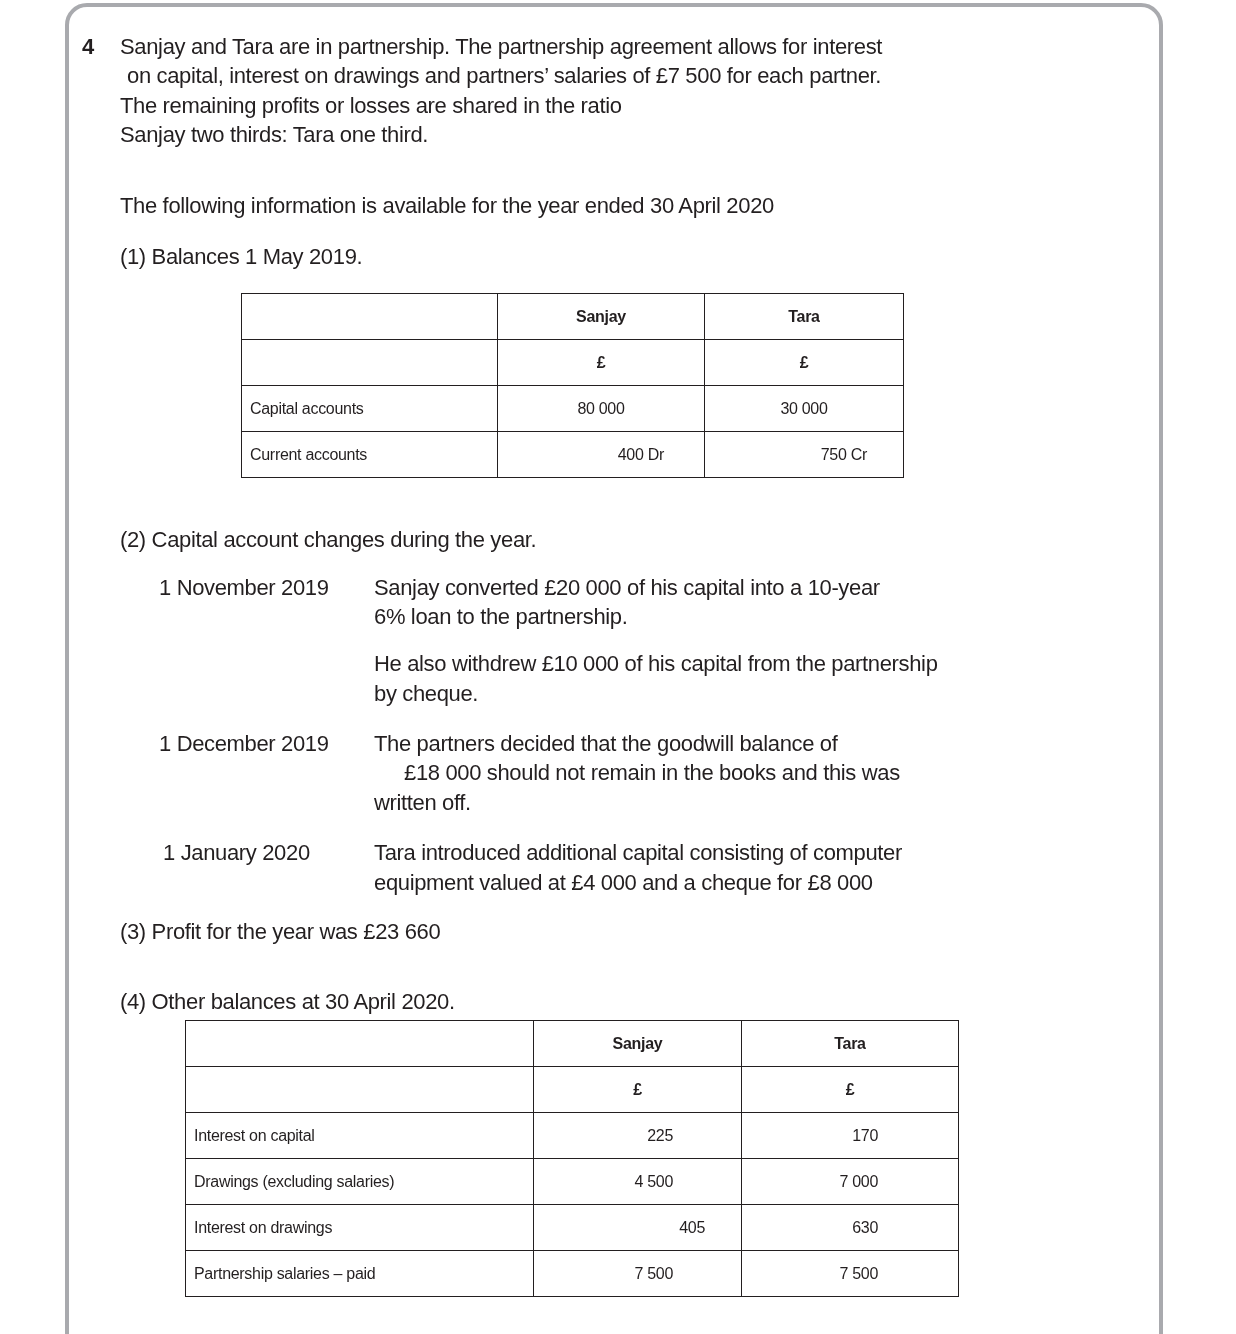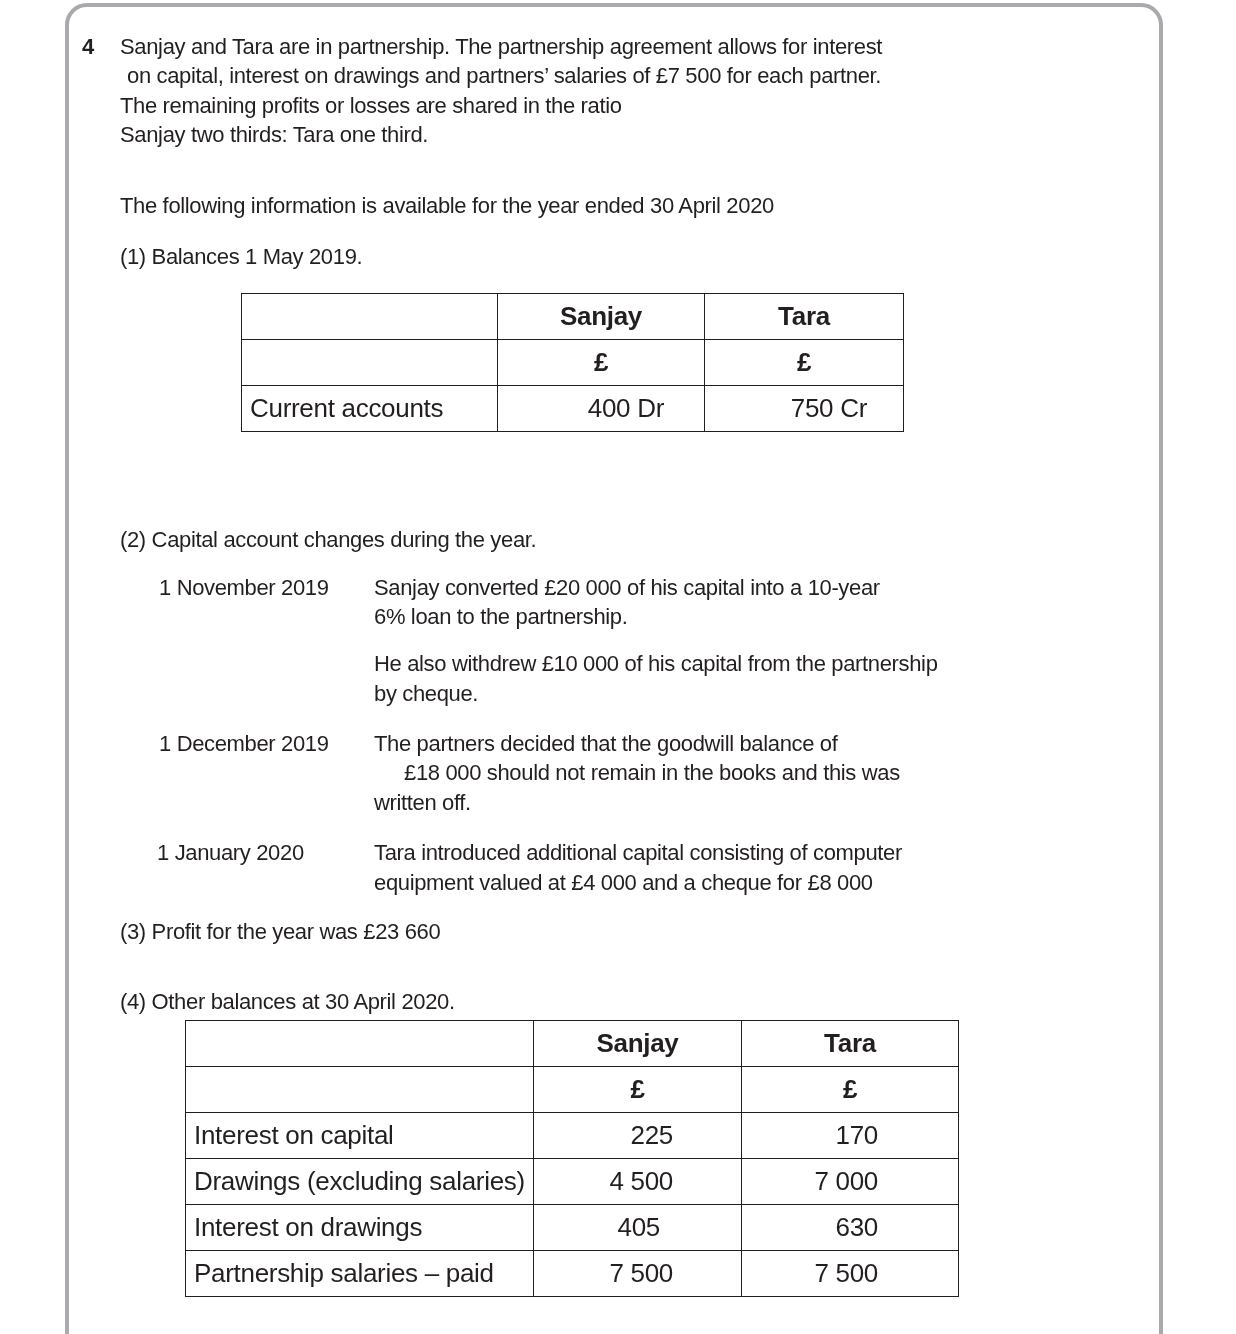--- a/index.html
+++ b/index.html
@@ -3,21 +3,21 @@
 <meta charset="utf-8">
 <style>
   html, body { margin: 0; padding: 0; background: #ffffff; }
   body { width: 1236px; height: 1334px; position: relative; overflow: hidden;
          font-family: "Liberation Sans", "DejaVu Sans", sans-serif; color: #231f20; }
   .frame { position: absolute; left: 65px; top: 3px; width: 1098px; height: 1360px;
            border: 4px solid #a9aaae; border-radius: 22px; box-sizing: border-box; }
   .txt { position: absolute; font-size: 22px; line-height: 29.5px; white-space: nowrap; letter-spacing: -0.35px; }
   .qnum { position: absolute; left: 82px; top: 32px; font-size: 22px; font-weight: bold; line-height: 29.5px; }
   .bold { font-weight: normal; }
-  table.bal { position: absolute; border-collapse: collapse; font-size: 26px; }
+  table.bal { position: absolute; border-collapse: collapse; font-size: 16px; }
   table.bal td { border: 1.5px solid #231f20; height: 46px; padding: 0; box-sizing: border-box; letter-spacing: -0.3px; }
   table.bal td.lbl { padding-left: 8px; text-align: left; }
   table.bal td.hd { font-weight: bold; text-align: center; }
   table.bal td.num { text-align: center; }
   table.bal td.numr { text-align: right; }
   #t1 { left: 241px; top: 293px; }
   #t2 { left: 185px; top: 1020px; }
 </style>
 </head>
 <body>
@@ -40,20 +40,25 @@
     <td style="width:256px;"></td>
     <td class="hd" style="width:207px;">Sanjay</td>
     <td class="hd" style="width:199px;">Tara</td>
   </tr>
   <tr>
     <td></td>
     <td class="hd">£</td>
     <td class="hd">£</td>
   </tr>
   <tr>
+    <td class="lbl">Capital accounts</td>
+    <td class="num">80 000</td>
+    <td class="num">30 000</td>
+  </tr>
+  <tr>
     <td class="lbl">Current accounts</td>
     <td class="numr" style="padding-right:40px;">400 Dr</td>
     <td class="numr" style="padding-right:36px;">750 Cr</td>
   </tr>
 </tbody>
   </table>
 
 <div class="txt" style="left:120px;top:525px;">(2) Capital account changes during the year.</div>
 
 <div class="txt" style="left:159px;top:573px;">1 November 2019</div>
@@ -61,21 +66,21 @@
 <div class="txt" style="left:374px;top:602px;">6% loan to the partnership.</div>
 
 <div class="txt" style="left:374px;top:649px;">He also withdrew £10 000 of his capital from the partnership</div>
 <div class="txt" style="left:374px;top:679px;">by cheque.</div>
 
 <div class="txt" style="left:159px;top:729px;">1 December 2019</div>
 <div class="txt" style="left:374px;top:729px;">The partners decided that the goodwill balance of</div>
 <div class="txt" style="left:374px;top:758px;margin-left:30px;"><span>£18 000 should </span><span class="bold">not</span><span> remain in the books and this was</span></div>
 <div class="txt" style="left:374px;top:788px;">written off.</div>
 
-<div class="txt" style="left:157px;top:838px;">1 January 2020</div>
+<div class="txt" style="left:163px;top:838px;">1 January 2020</div>
 <div class="txt" style="left:374px;top:838px;">Tara introduced additional capital consisting of computer</div>
 <div class="txt" style="left:374px;top:868px;">equipment valued at £4 000 and a cheque for £8 000</div>
 
 <div class="txt" style="left:120px;top:917px;">(3) Profit for the year was £23 660</div>
 <div class="txt" style="left:120px;top:967px;margin-top:20px;">(4) Other balances at 30 April 2020.</div>
 
 <table class="bal" id="t2">
   <tbody>
       <tr>
     <td style="width:348px;"></td>
@@ -92,21 +97,21 @@
     <td class="numr" style="padding-right:68px;">225</td>
     <td class="numr" style="padding-right:80px;">170</td>
   </tr>
   <tr>
     <td class="lbl">Drawings (excluding salaries)</td>
     <td class="numr" style="padding-right:68px;">4 500</td>
     <td class="numr" style="padding-right:80px;">7 000</td>
   </tr>
   <tr>
     <td class="lbl">Interest on drawings</td>
-    <td class="numr" style="padding-right:81px;">405</td>
+    <td class="numr" style="padding-right:36px;">405</td>
     <td class="numr" style="padding-right:80px;">630</td>
   </tr>
   <tr>
     <td class="lbl">Partnership salaries – paid</td>
     <td class="numr" style="padding-right:68px;">7 500</td>
     <td class="numr" style="padding-right:80px;">7 500</td>
   </tr>
 </tbody>
   </table>
 

